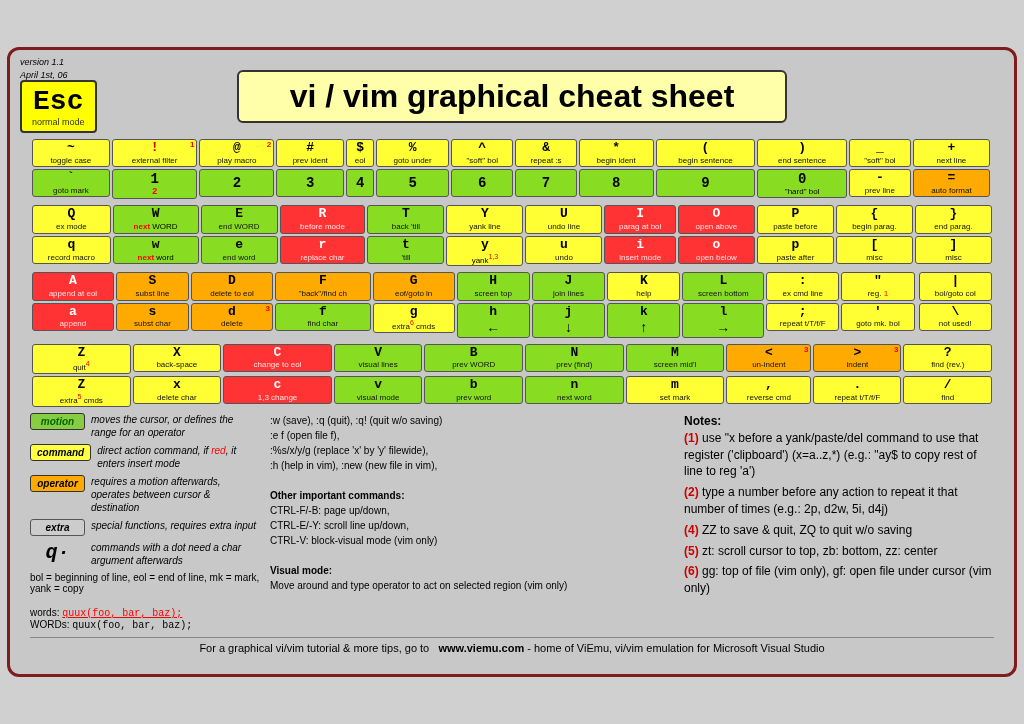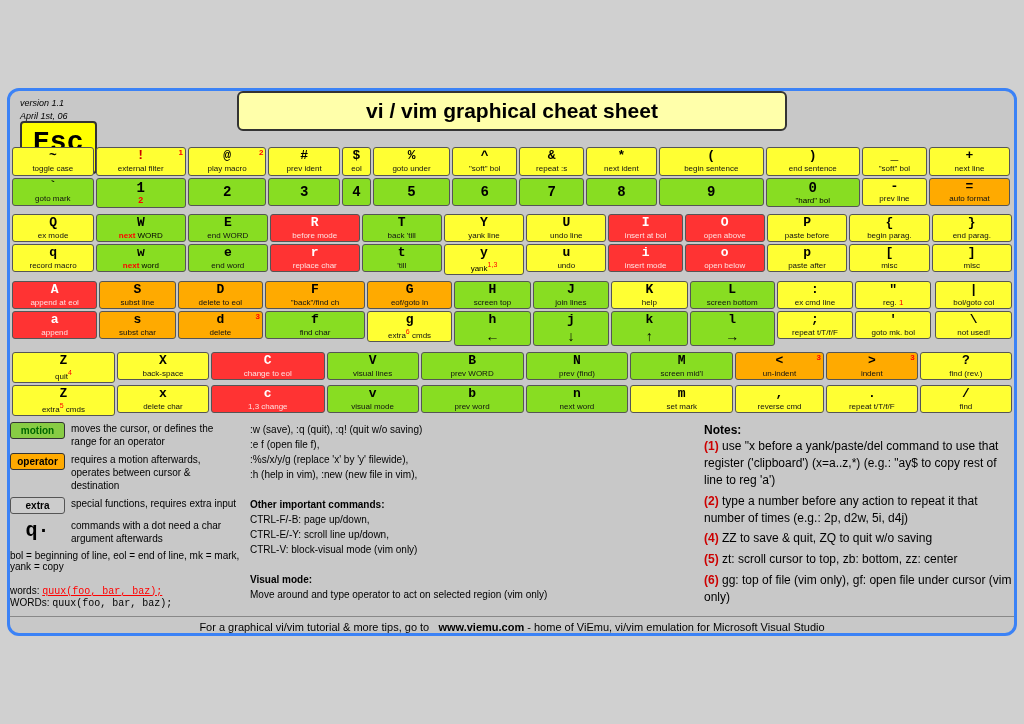--- a/index.html
+++ b/index.html
@@ -7,24 +7,24 @@
       background: #d0d0d0;
       font-family: Arial, sans-serif;
       font-size: 11px;
       display: flex;
       justify-content: center;
       align-items: center;
       min-height: 100vh;
     }
     .sheet {
       background: #c8c8c8;
-      border: 3px solid #3b82f6;
+      border: 3px solid #7f1d1d;
       border-radius: 12px;
       width: 1010px;
-      padding: 0;
+      padding: 20px;
       position: relative;
     }
     .version {
       position: absolute;
       top: 6px;
       left: 10px;
       font-size: 9px;
       font-style: italic;
       color: #000;
       line-height: 1.4;
@@ -32,21 +32,21 @@
     .title-box {
       background: #ffffaa;
       border: 2px solid #333;
       border-radius: 6px;
       text-align: center;
       margin: 0 auto 8px auto;
       width: 550px;
       padding: 6px 10px;
     }
     .title-box h1 {
-      font-size: 21px;
+      font-size: 32px;
       font-weight: bold;
       color: #000;
     }
     .esc-box {
       background: #ffff00;
       border: 2px solid #333;
       border-radius: 4px;
       display: inline-block;
       padding: 4px 10px;
       position: absolute;
@@ -79,20 +79,21 @@
     }
     .legend-section {
       width: 230px;
       flex-shrink: 0;
     }
     .legend-item {
       display: flex;
       align-items: flex-start;
       margin-bottom: 5px;
       gap: 6px;
+      font-style: italic;
     }
     .legend-badge {
       border: 1.5px solid #333;
       border-radius: 3px;
       padding: 2px 6px;
       font-size: 10px;
       font-weight: bold;
       min-width: 55px;
       text-align: center;
       flex-shrink: 0;
@@ -266,21 +267,21 @@
             </td>
         <td>
               <div class="k y">
                 <span class="km">&amp;</span>
                 <span class="kd">repeat :s</span>
               </div>
             </td>
         <td>
               <div class="k y">
                 <span class="km">*</span>
-                <span class="kd">next ident</span>
+                <span class="kd">begin ident</span>
               </div>
             </td>
         <td>
               <div class="k y">
                 <span class="km">(</span>
                 <span class="kd">begin sentence</span>
               </div>
             </td>
         <td>
               <div class="k y">
@@ -397,21 +398,21 @@
             </td>
         <td>
               <div class="k y" style="min-width:52px">
                 <span class="km">U</span>
                 <span class="kd">undo line</span>
               </div>
             </td>
         <td>
               <div class="k r" style="min-width:48px">
                 <span class="km wt">I</span>
-                <span class="kd">insert at bol</span>
+                <span class="kd">parag at bol</span>
               </div>
             </td>
         <td>
               <div class="k r" style="min-width:52px">
                 <span class="km wt">O</span>
                 <span class="kd">open above</span>
               </div>
             </td>
         <td>
               <div class="k y" style="min-width:52px">
@@ -796,20 +797,24 @@
     </tbody>
       </table>
   </div>
 
   <div class="bottom-section">
 
     <div class="legend-section">
       <div class="legend-item">
         <div class="legend-badge badge-green">motion</div>
         <div class="legend-text">moves the cursor, or defines the range for an operator</div>
+      </div>
+      <div class="legend-item">
+        <div class="legend-badge badge-yellow">command</div>
+        <div class="legend-text">direct action command, if <span style="color:red">red</span>, it enters insert mode</div>
       </div>
       <div class="legend-item">
         <div class="legend-badge badge-orange">operator</div>
         <div class="legend-text">requires a motion afterwards, operates between cursor &amp; destination</div>
       </div>
       <div class="legend-item">
         <div class="legend-badge badge-gray">extra</div>
         <div class="legend-text">special functions, requires extra input</div>
       </div>
       <div class="legend-item">

